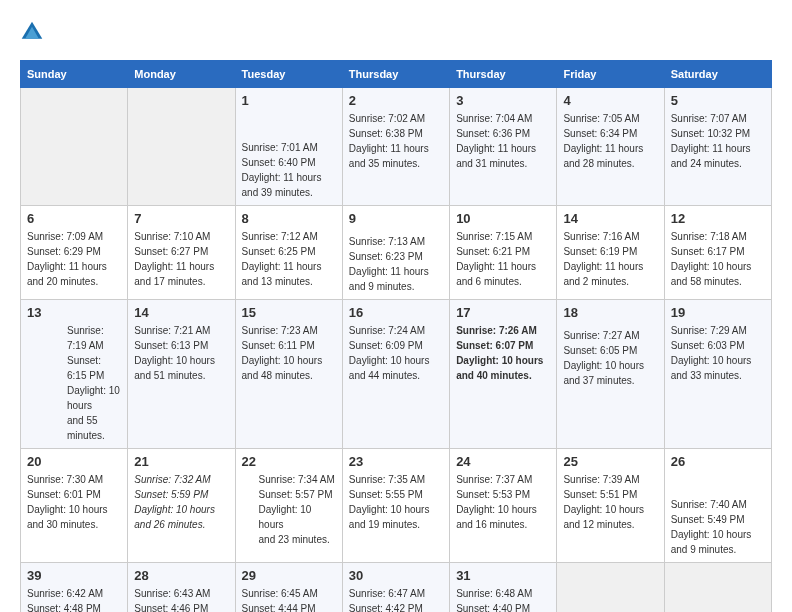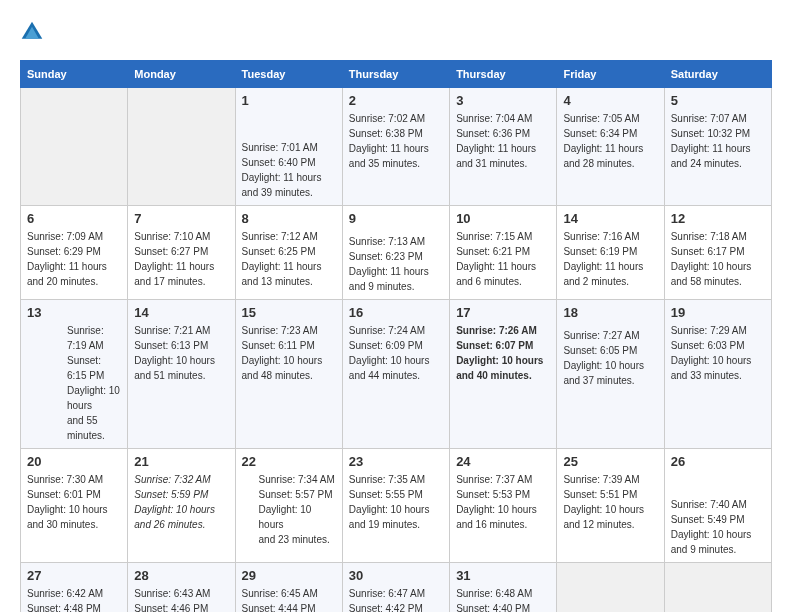--- a/index.html
+++ b/index.html
@@ -309,21 +309,21 @@
         <td>
           <span class="day-number">26</span>
           <div class="day-info" style="white-space: pre-line; margin-top: 28px;">Sunrise: 7:40 AM
 Sunset: 5:49 PM
 Daylight: 10 hours
 and 9 minutes.</div>
         </td>
       </tr>
       <tr>
         <td>
-          <span class="day-number">27</span>
+          <span class="day-number">39</span>
           <div class="day-info" style="white-space: pre-line;">Sunrise: 6:42 AM
 Sunset: 4:48 PM
 Daylight: 10 hours
 and 5 minutes.</div>
         </td>
         <td>
           <span class="day-number">28</span>
           <div class="day-info" style="white-space: pre-line;">Sunrise: 6:43 AM
 Sunset: 4:46 PM
 Daylight: 10 hours

